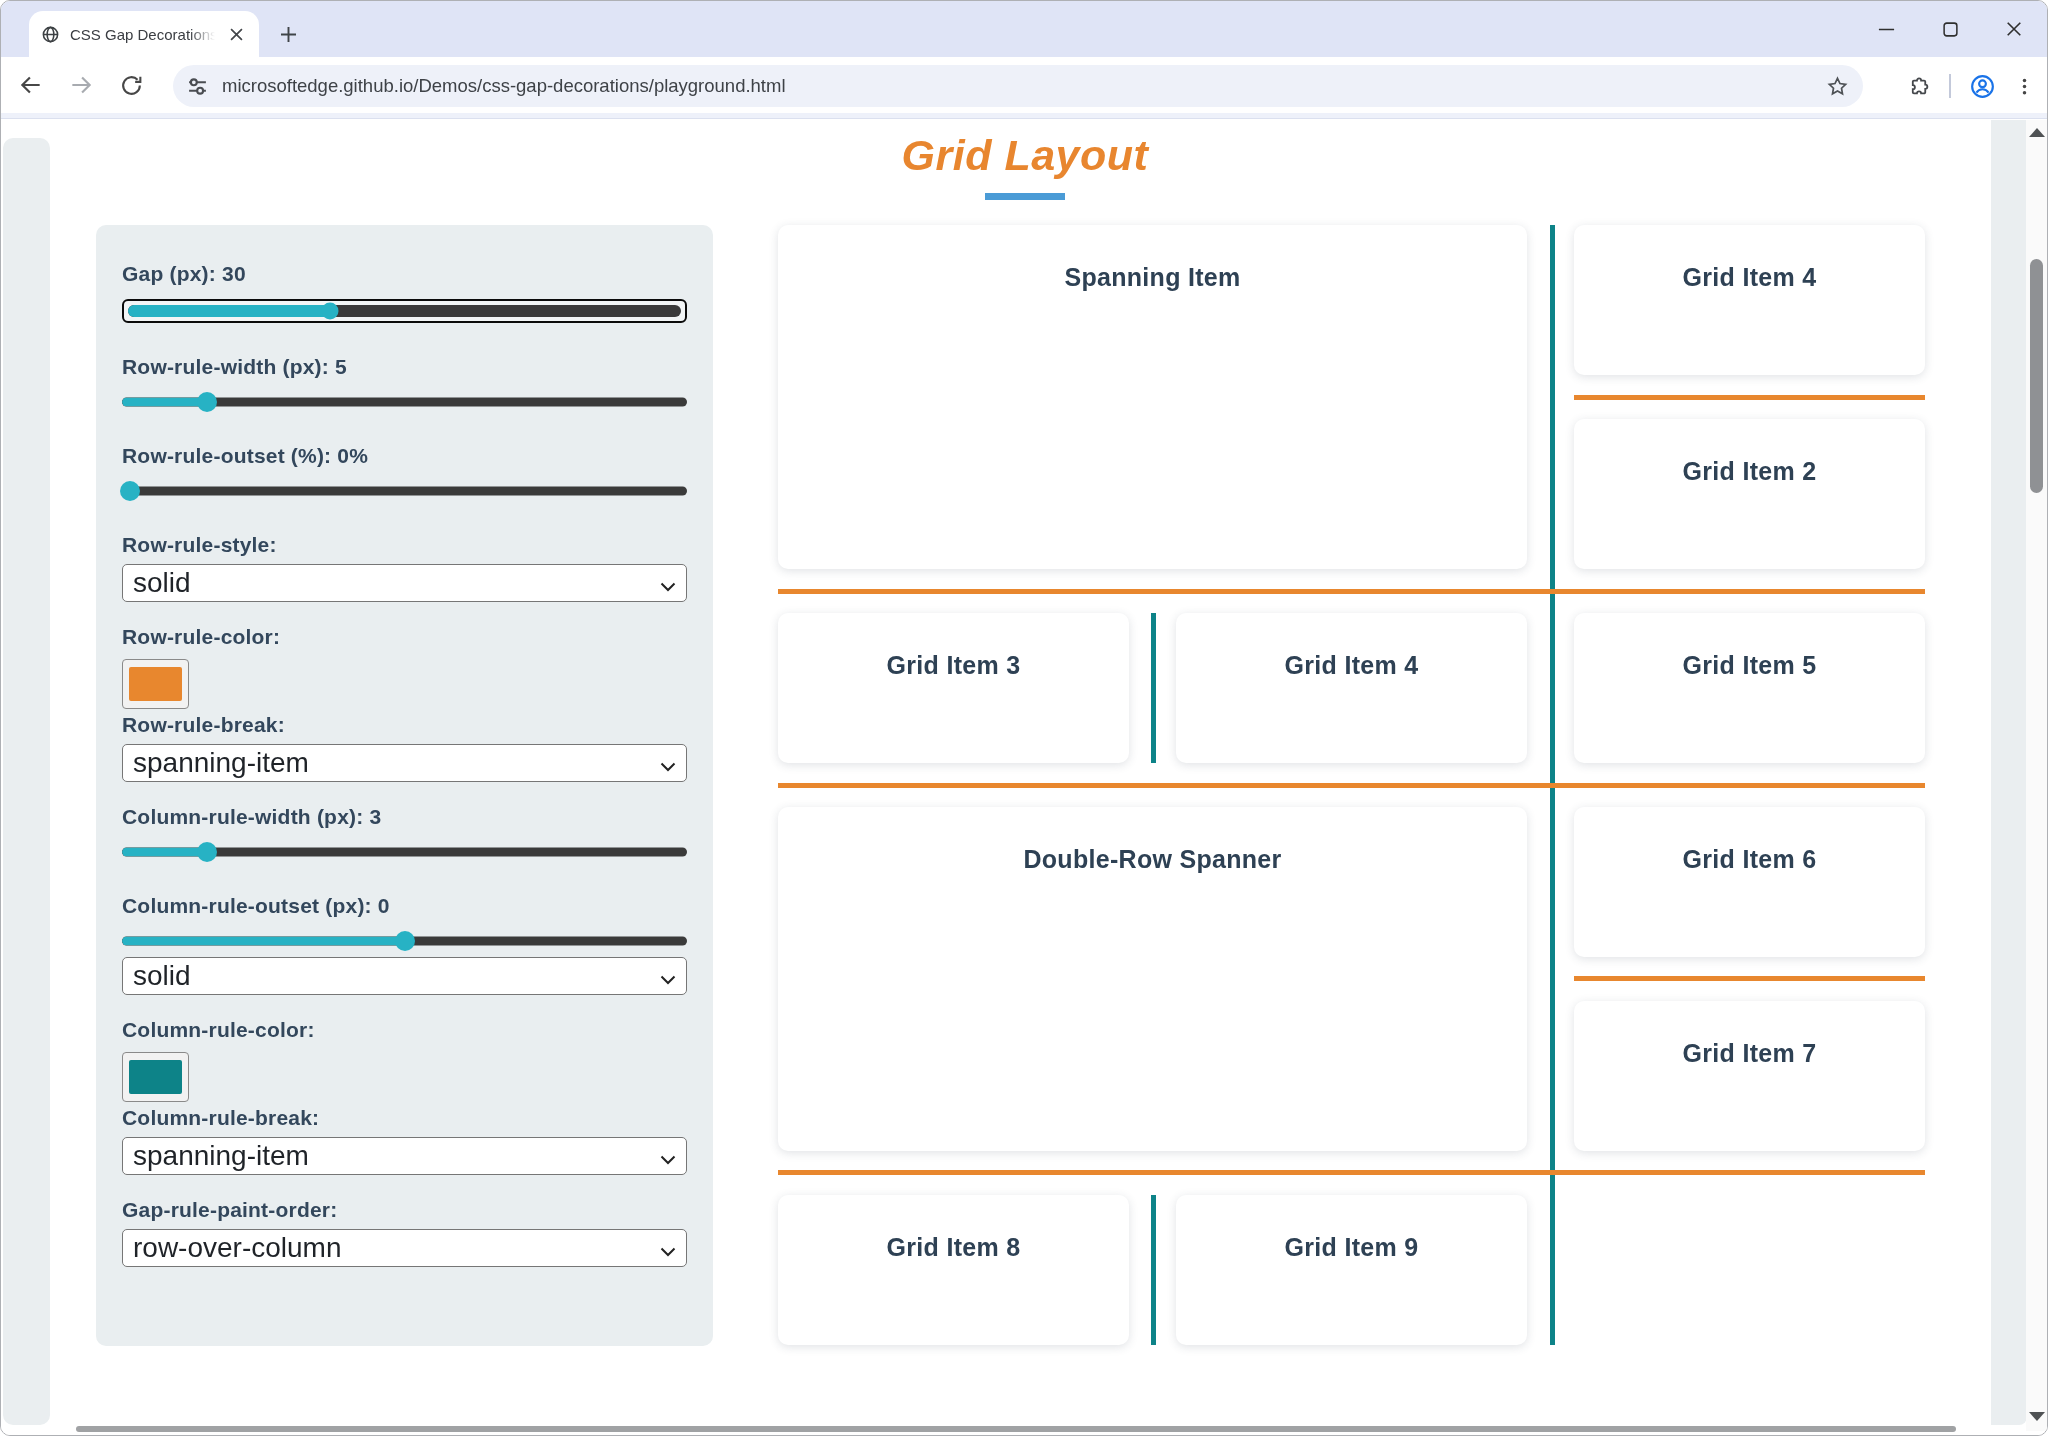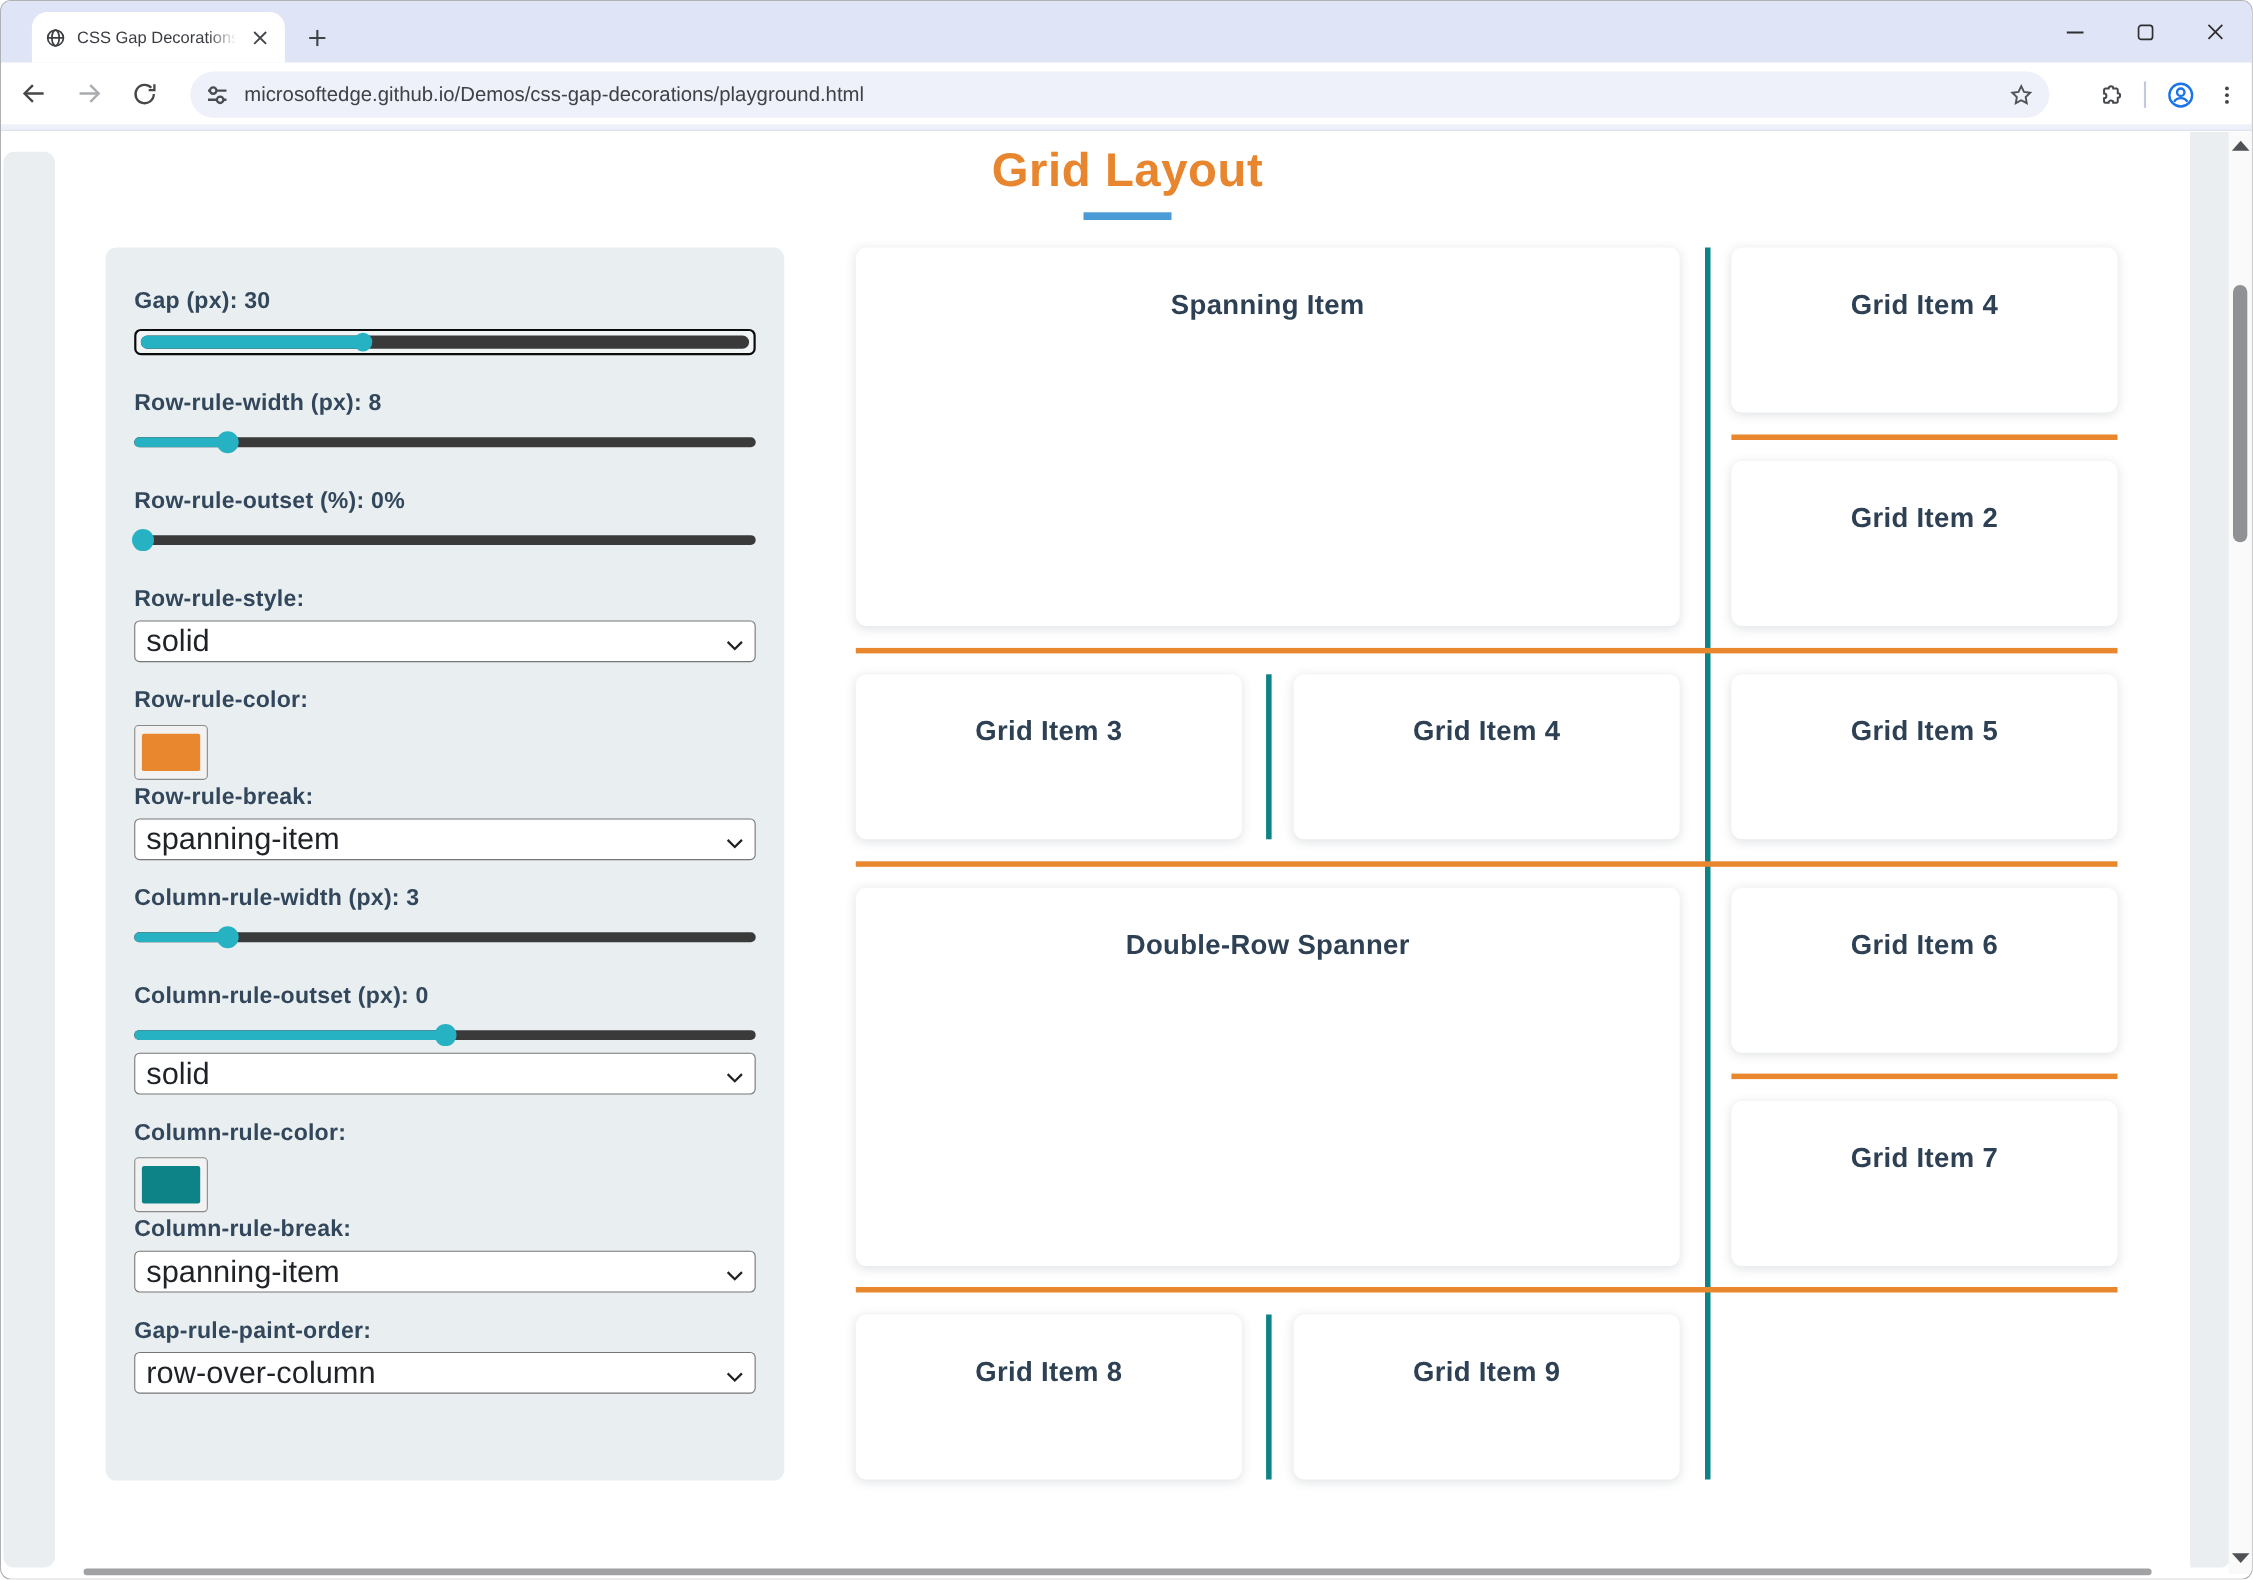--- a/index.html
+++ b/index.html
@@ -38,21 +38,21 @@
   .omni-star { margin-left:auto; }
   .tool-right { position:absolute; right:12px; top:8px; height:42px; display:flex; align-items:center; gap:18px; }
   .vsep { width:2px; height:24px; background:#c3c9da; }
 
   
   .content { position:absolute; left:0; top:119px; width:100%; height:1317px; background:#ffffff; overflow:hidden; }
   .bg-strip-left  { position:absolute; left:2px;  top:18px; width:47px; height:1287px; background:#eaeef0; border-radius:10px; }
   .bg-strip-right { position:absolute; left:1990px; top:0;  width:36px; height:1305px; background:#eaeef0; border-radius:0 0 8px 0; }
 
   .page-title { position:absolute; left:0; top:11px; width:2048px; text-align:center;
-    font-size:43px; font-weight:700; letter-spacing:0.5px; }
+    font-size:43px; font-weight:700; letter-spacing:0.5px;font-style:italic; }
   .title-underline { position:absolute; left:984px; top:73px; width:80px; height:7px; }
 
   
   .panel {
     position:absolute; left:95px; top:105px; width:617px; height:1121px;
     background:#e9eef0; border-radius:10px; padding:36px 26px 0 26px;
   }
   .ctl-label { font-size:21px; font-weight:600; color:#33475c; line-height:26px; letter-spacing:0.2px; }
 
   .slider { position:relative; height:20px; width:100%; }
@@ -239,21 +239,21 @@
       <div class="ctl-label">Gap (px): 30</div>
       <div class="slider-outline m-lbl-slider">
         <div class="slider" style="--p: 36.5%;">
           <div class="track">
               <div class="fill"></div>
             </div>
           <div class="thumb"></div>
         </div>
       </div>
 
-      <div class="ctl-label m-slider-lbl">Row-rule-width (px): 8</div>
+      <div class="ctl-label m-slider-lbl">Row-rule-width (px): 5</div>
       <div class="slider m-lbl-slider" style="--p: 15%;">
         <div class="track">
             <div class="fill"></div>
           </div>
         <div class="thumb"></div>
       </div>
 
       <div class="ctl-label m-slider-lbl">Row-rule-outset (%): 0%</div>
       <div class="slider m-lbl-slider" style="--p: 1.5%;">
         <div class="track">

